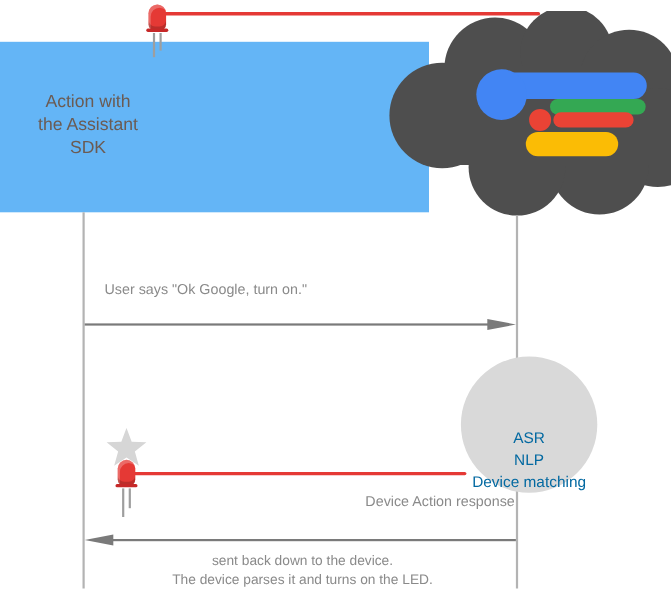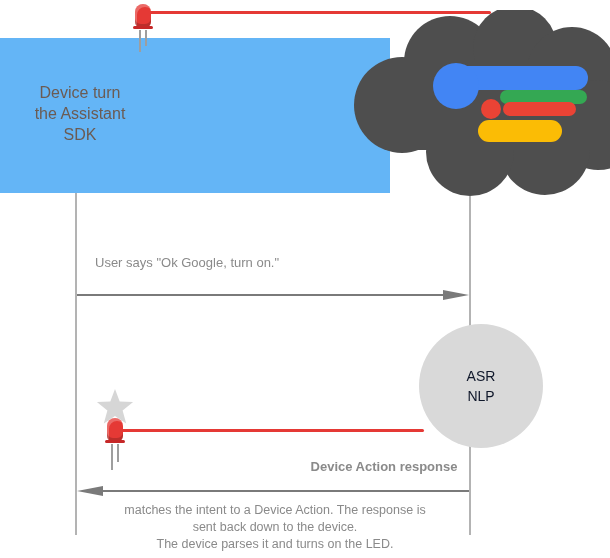--- a/index.html
+++ b/index.html
@@ -33,22 +33,22 @@
     border-right:26px solid #7a7a7a;
   }
 
   
   .label { font-size:13px; line-height:19px; color:#8a8a8a; z-index:3; }
   .pre { white-space:pre-line; }
 
   
   .circle {
     width:124px; height:124px; border-radius:50%;
-    display:flex; flex-direction:column; align-items:center; justify-content:center;
-    font-size:14px; line-height:20px; color:#0f172a; text-align:center; z-index:5;
+    display:flex; flex-direction:column; align-items:center; justify-content:flex-end;
+    font-size:14px; line-height:20px; color:#0369a1; text-align:center; z-index:5;
   }
 
   
   .led { width:22px; height:52px; z-index:6; }
   .led-bulb {
     position:absolute; left:2px; top:0; width:16px; height:24px;
     border-radius:8px 8px 6px 6px;
     box-shadow: inset 0 -4px 0 rgba(0,0,0,0.18), inset 2px 3px 0 rgba(255,255,255,0.25);
   }
   .led-rim { position:absolute; left:0; top:22px; width:20px; height:3px; background:#c62828; border-radius:2px; }
@@ -59,21 +59,21 @@
   
   .caption { font-size:12.5px; line-height:16px; color:#8a8a8a; text-align:center; z-index:3; }
   .caption div { margin:0 0 1px 0; }
 </style>
 </head>
 <body>
 
 <div class="canvas">
 
   <div class="abs device-box" style="background: rgb(100, 181, 246);">
-    <div class="device-label">Device turn
+    <div class="device-label">Action with
 the Assistant
 SDK</div>
   </div>
 
   <svg class="abs" style="left:350px; top:10px;" width="260" height="190" viewBox="0 0 260 190">
     <g>
       <circle cx="52" cy="95" r="48" fill="#4e4e4e"></circle>
       <circle cx="100" cy="52" r="46" fill="#4e4e4e"></circle>
       <circle cx="165" cy="38" r="42" fill="#4e4e4e"></circle>
       <circle cx="222" cy="62" r="45" fill="#4e4e4e"></circle>
@@ -115,25 +115,25 @@
   <div class="abs led" style="left:105px; top:418px;">
     <div class="led-bulb" style="background: rgb(229, 57, 53);"></div>
     <div class="led-rim"></div>
     <div class="led-leg" style="left:6px; height:26px;"></div>
     <div class="led-leg" style="left:12px; height:18px;"></div>
   </div>
 
   <div class="abs circle" style="left: 419px; top: 324px; background: rgb(217, 217, 217);">
     <div>ASR</div>
     <div>NLP</div>
+    <div>Device matching</div>
   </div>
 
-  <div class="abs label" style="left:300px; top:457px; width:168px; text-align:center;font-weight:bold;">Device Action response</div>
+  <div class="abs label" style="left:300px; top:446px; width:168px; text-align:right;">Device Action response</div>
   <div class="abs msg-line" style="left: 99px; top: 490px; width: 370px; background: rgb(122, 122, 122);"></div>
   <div class="abs head-left" style="left: 77px; top: 486px; border-right-color: rgb(122, 122, 122);"></div>
 
   <div class="abs caption" style="left:40px; top:502px; width:470px;">
-    <div>matches the intent to a Device Action. The response is</div>
     <div>sent back down to the device.</div>
     <div>The device parses it and turns on the LED.</div>
   </div>
 
 </div>
 
 </body></html>

